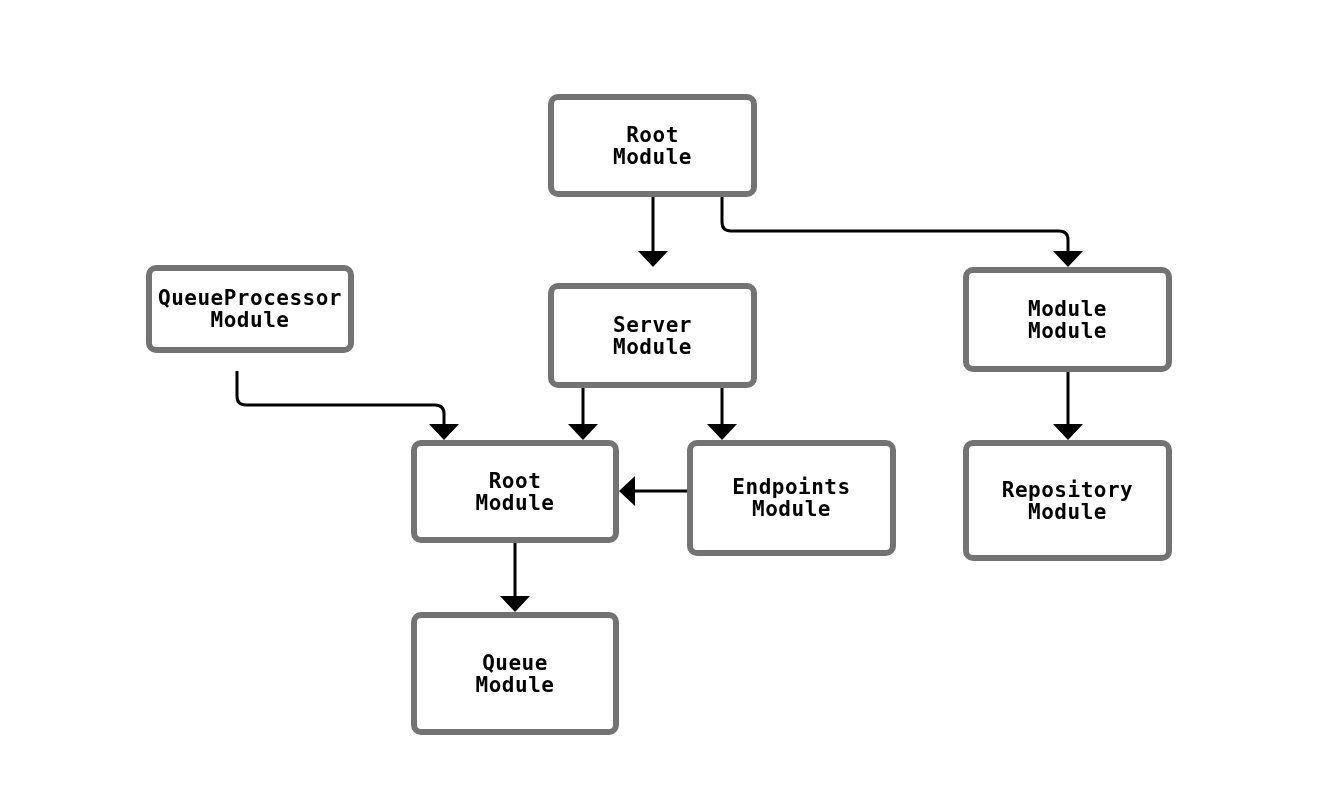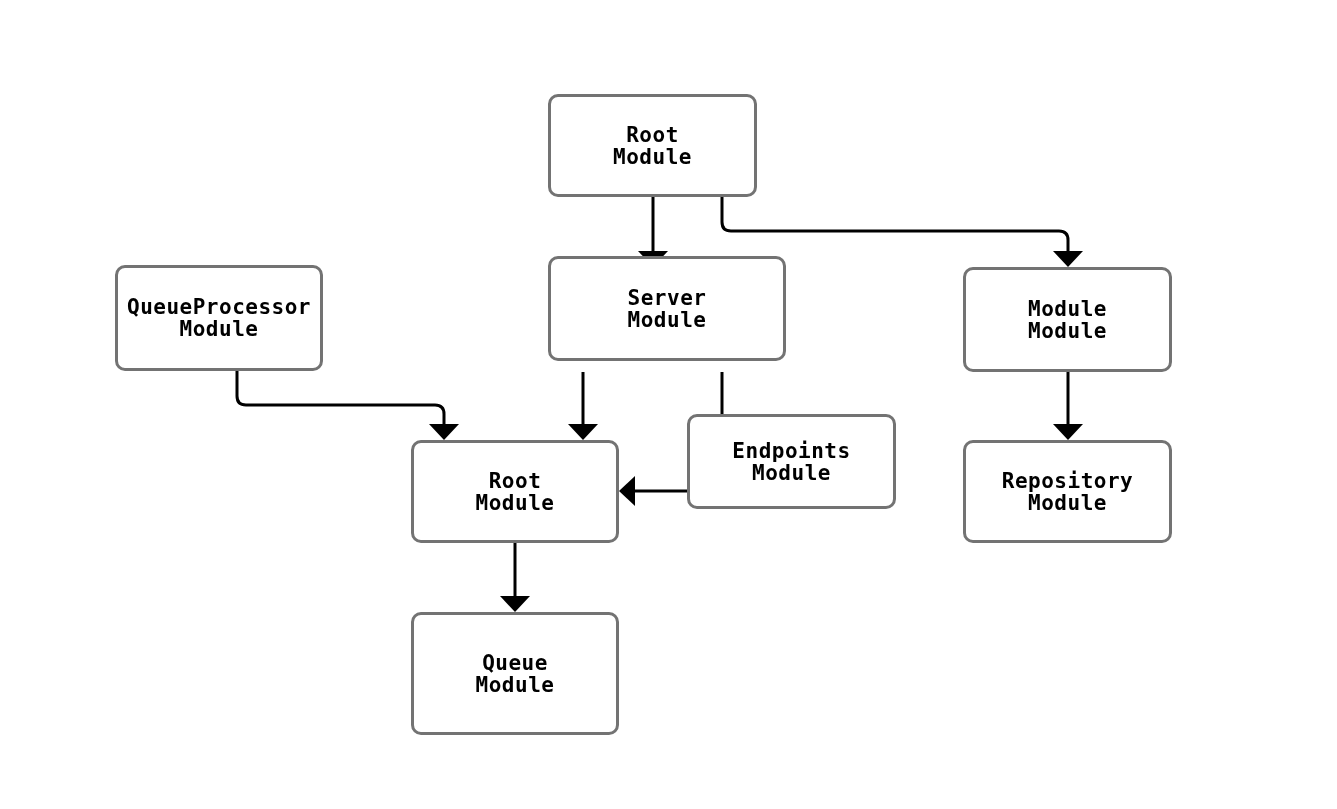--- a/index.html
+++ b/index.html
@@ -23,21 +23,21 @@
     position: absolute;
     left: 0;
     top: 0;
     width: 1337px;
     height: 809px;
   }
   .node {
     position: absolute;
     box-sizing: border-box;
     background: #ffffff;
-    border: 3px solid #737373;
+    border: 6px solid #737373;
     border-radius: 10px;
     display: flex;
     flex-direction: column;
     align-items: center;
     justify-content: center;
     text-align: center;
     font-weight: bold;
     font-size: 21px;
     line-height: 22px;
     color: #000000;
@@ -63,41 +63,41 @@
       <polygon points="619,491 635,476 635,506" fill="#000000"></polygon>
       <path d="M 1068 372 L 1068 424" fill="none" stroke="#000000" stroke-width="3"></path>
       <polygon points="1068,440 1053,424 1083,424" fill="#000000"></polygon>
       <path d="M 515 543 L 515 596" fill="none" stroke="#000000" stroke-width="3"></path>
       <polygon points="515,612 500,596 530,596" fill="#000000"></polygon>
     </svg>
 <div class="node" style="left: 548px; top: 94px; width: 209px; height: 103px;">
       <div>Root</div>
       <div>Module</div>
     </div>
-    <div class="node" style="left: 115px; top: 265px; width: 208px; height: 106px;">
+    <div class="node" style="left: 146px; top: 265px; width: 208px; height: 88px;">
       <div>QueueProcessor</div>
       <div>Module</div>
     </div>
-    <div class="node" style="left: 548px; top: 256px; width: 238px; height: 105px;">
+    <div class="node" style="left: 548px; top: 283px; width: 209px; height: 105px;">
       <div>Server</div>
       <div>Module</div>
     </div>
     <div class="node" style="left: 963px; top: 267px; width: 209px; height: 105px;">
       <div>Module</div>
       <div>Module</div>
     </div>
     <div class="node" style="left: 411px; top: 440px; width: 208px; height: 103px;">
       <div>Root</div>
       <div>Module</div>
     </div>
-    <div class="node" style="left: 687px; top: 414px; width: 209px; height: 95px;">
+    <div class="node" style="left: 687px; top: 440px; width: 209px; height: 116px;">
       <div>Endpoints</div>
       <div>Module</div>
     </div>
-    <div class="node" style="left: 963px; top: 440px; width: 209px; height: 103px;">
+    <div class="node" style="left: 963px; top: 440px; width: 209px; height: 121px;">
       <div>Repository</div>
       <div>Module</div>
     </div>
     <div class="node" style="left: 411px; top: 612px; width: 208px; height: 123px;">
       <div>Queue</div>
       <div>Module</div>
     </div>
   </div>
 
 </body></html>

